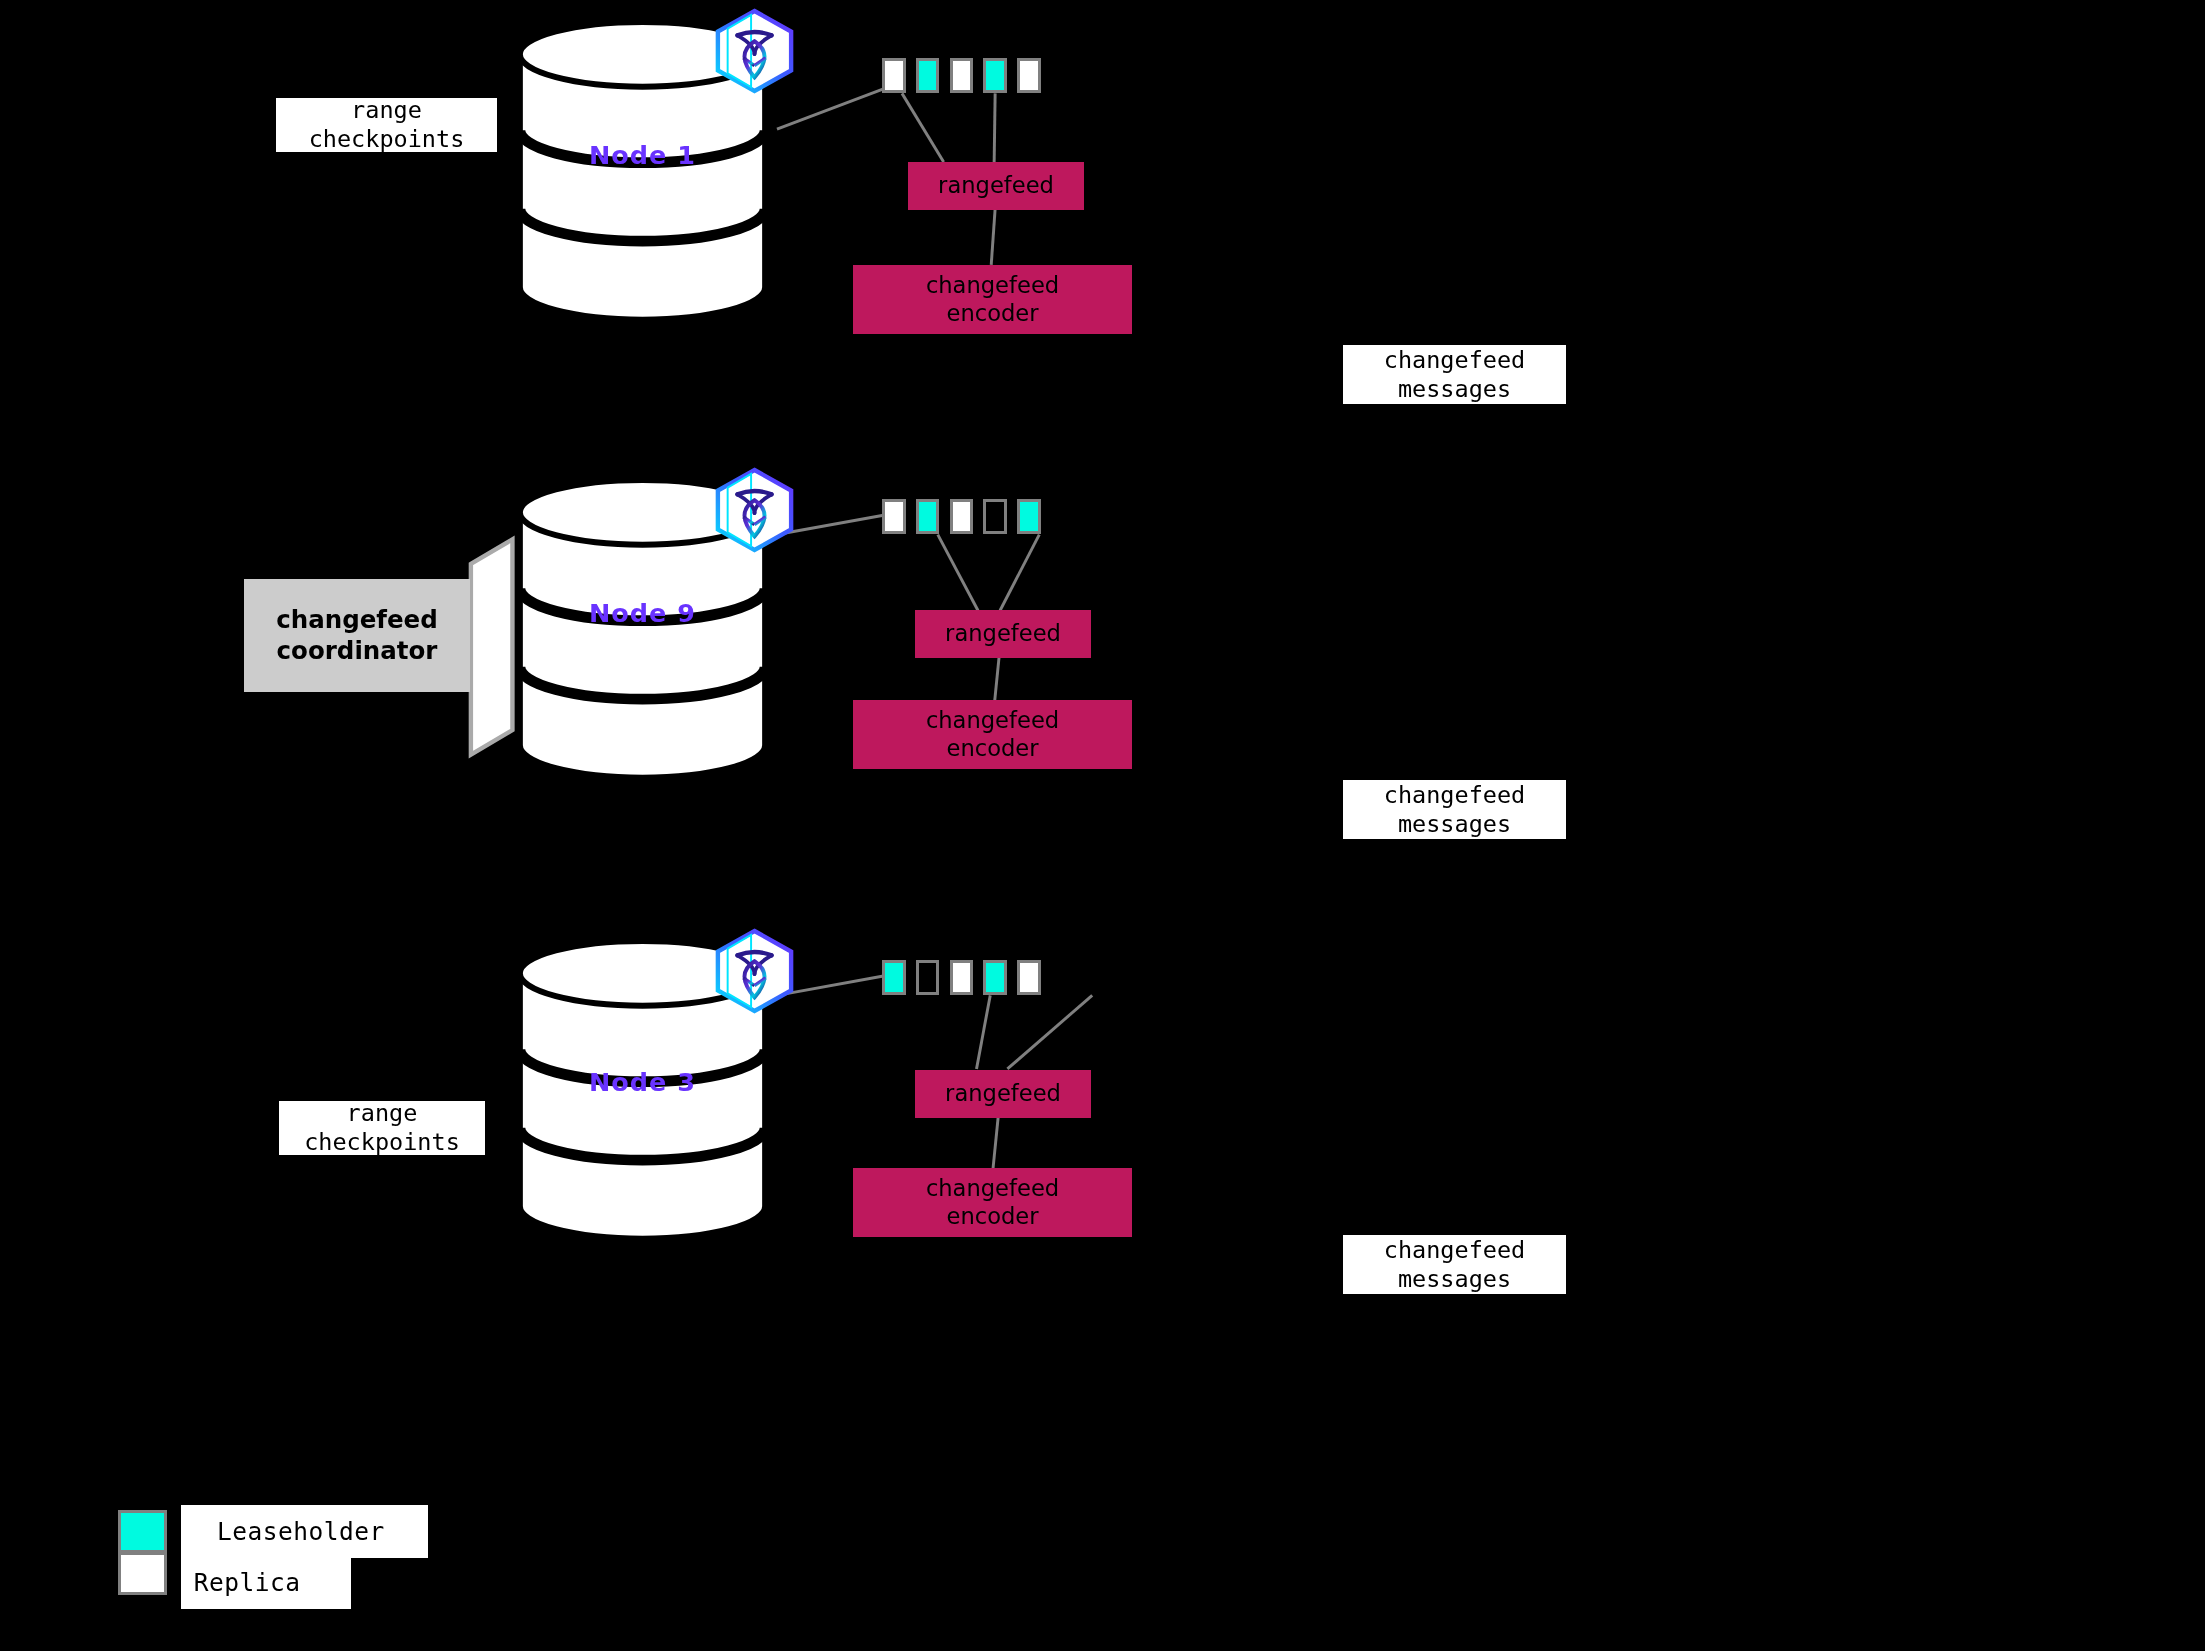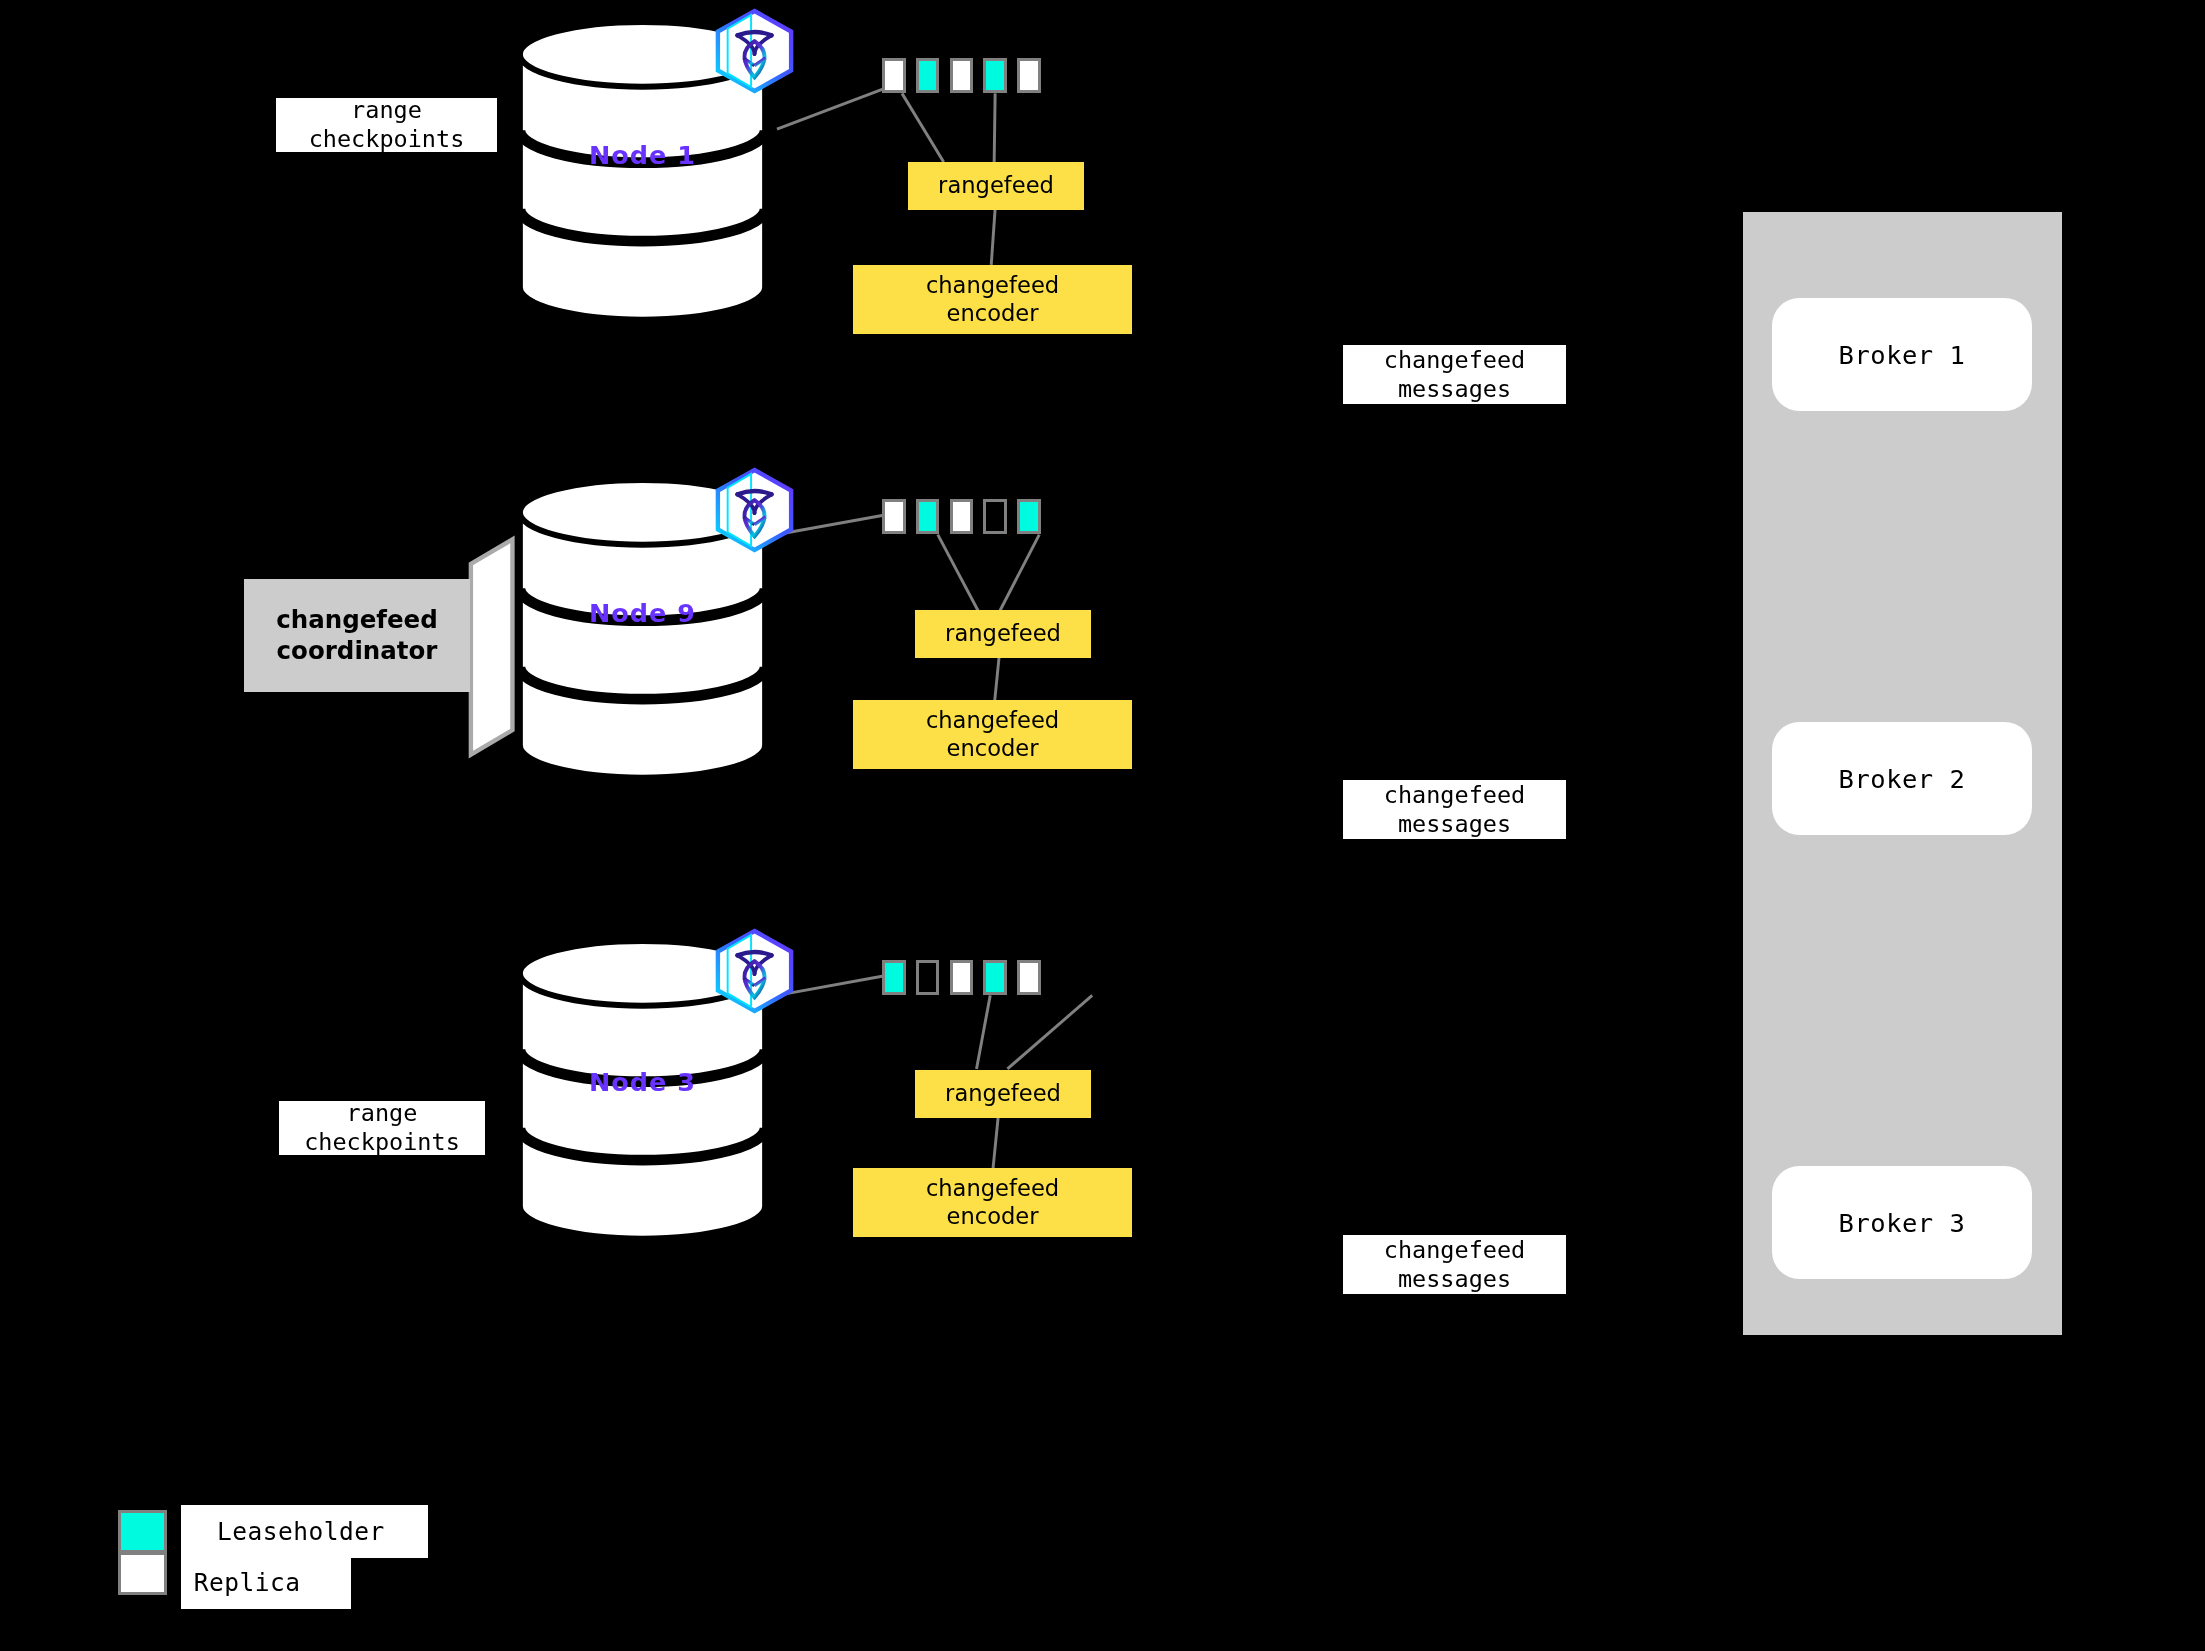--- a/index.html
+++ b/index.html
@@ -26,21 +26,21 @@
     align-items: center;
     justify-content: center;
     text-align: center;
     font-family: "DejaVu Sans Mono", monospace;
     line-height: 1.22;
     white-space: pre-line;
   }
 
   
   .grey-box {
-    background: #fde047;
+    background: #be185d;
     color: #000000;
     display: flex;
     align-items: center;
     justify-content: center;
     text-align: center;
     font-family: "DejaVu Sans", sans-serif;
     line-height: 1.2;
     white-space: pre-line;
   }
 
@@ -330,25 +330,20 @@
 messages</div>
 
   <div class="label-box abs" style="left:1343px; top:780px; width:223px; height:59px; font-size:23.5px;">changefeed
 messages</div>
 
   <div class="label-box abs" style="left:1343px; top:1235px; width:223px; height:59px; font-size:23.5px;">changefeed
 messages</div>
 
 
 
-  <div class="broker-panel abs" style="left:1743px; top:212px; width:319px; height:1123px;">
-    <div class="broker" style="left:29px; top:86px; width:260px; height:113px; font-size:25.5px;">Broker 1</div>
-    <div class="broker" style="left:29px; top:510px; width:260px; height:113px; font-size:25.5px;">Broker 2</div>
-    <div class="broker" style="left:29px; top:954px; width:260px; height:113px; font-size:25.5px;">Broker 3</div>
-  </div>
 
   <div class="abs" style="left:118px; top:1510px;">
     <div class="legend-swatch" style="left:0; top:0; background:#00fae0;"></div>
     <div class="legend-label" style="left:63px; top:-4.9px; width:211px; height:53px; font-size:24.5px;padding-left:36px;">Leaseholder</div>
 
     <div class="legend-swatch" style="left:0; top:42px; background:#ffffff;"></div>
     <div class="legend-label" style="left:63px; top:46px; width:157px; height:53px; font-size:24.5px;">Replica</div>
   </div>
 
 </div>

